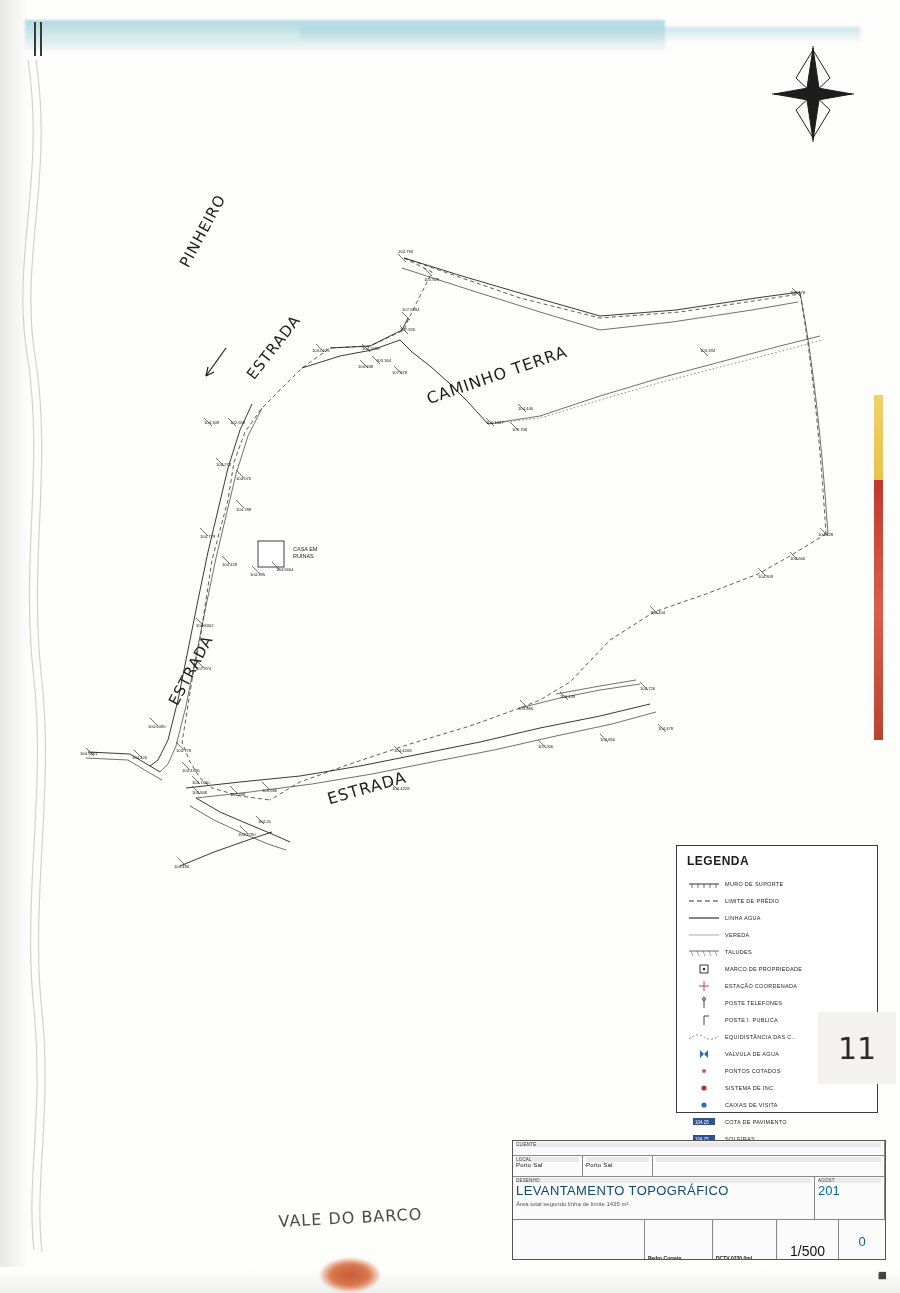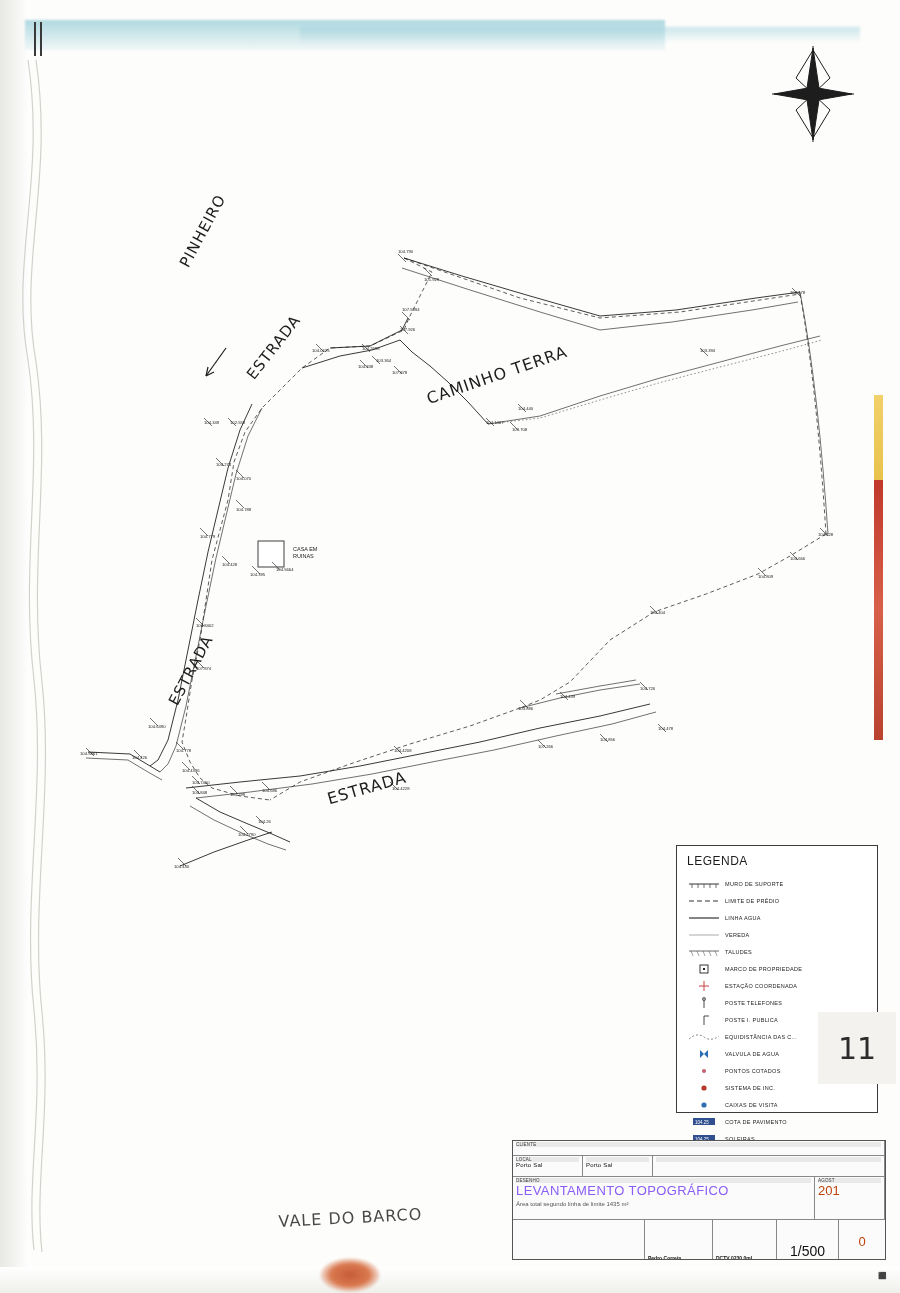--- a/index.html
+++ b/index.html
@@ -161,20 +161,21 @@
     border: 1px solid #3b3b3b;
     background: #ffffff;
     box-sizing: border-box;
     padding: 8px 0 0 10px;
   }
   .legend-title {
     font-size: 12px;
     color: #1c1c1c;
     letter-spacing: 0.5px;
     margin-bottom: 7px;
+    font-weight: bold;
   }
   .legend-row {
     display: flex;
     align-items: center;
     height: 17px;
   }
   .legend-sym {
     width: 34px;
     min-width: 34px;
     height: 14px;
@@ -215,35 +216,35 @@
     letter-spacing: 0.2px;
   }
   .tb-val {
     font-size: 6px;
     color: #111;
     display: block;
     letter-spacing: 0.2px;
   }
   .tb-big {
     font-size: 13px;
-    color: #8b5cf6;
+    color: #0c4a6e;
     letter-spacing: 0.4px;
   }
   .tb-mid {
     font-size: 6px;
     color: #222;
   }
   .tb-scale {
     font-size: 14px;
     color: #111;
     margin-top: 20px;
   }
   .tb-num {
     font-size: 13px;
-    color: #c2410c;
+    color: #0369a1;
   }
   .pt-small {
     font-size: 5px;
     color: #111;
     font-weight: bold;
   }
 
   .mark-br {
     position: absolute;
     left: 878px; top: 1272px;

